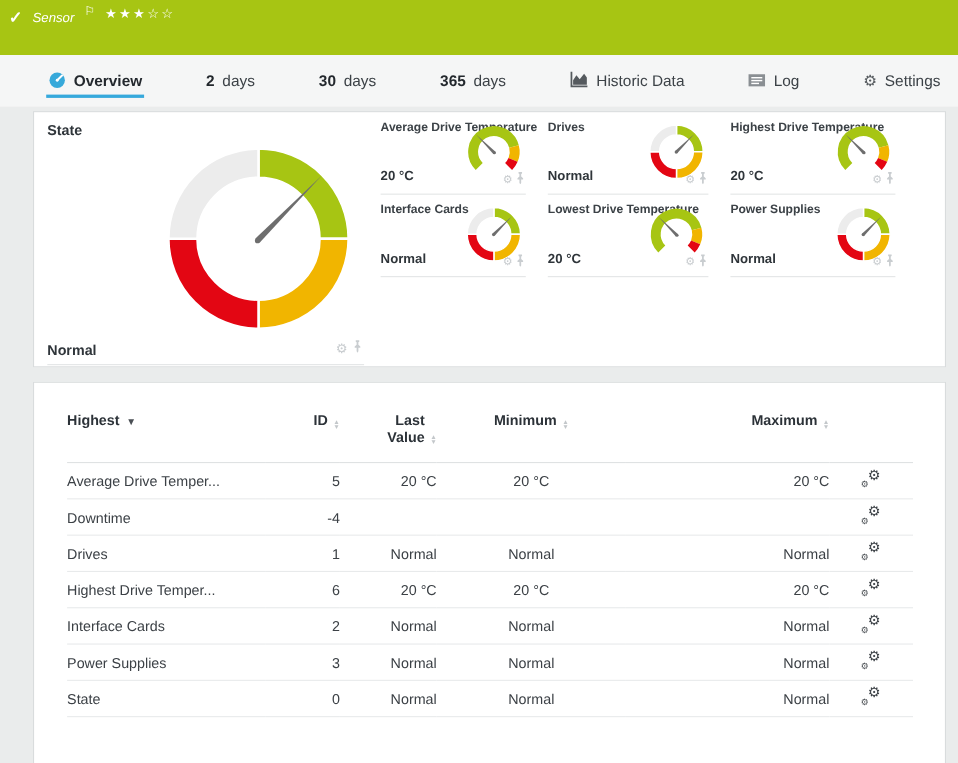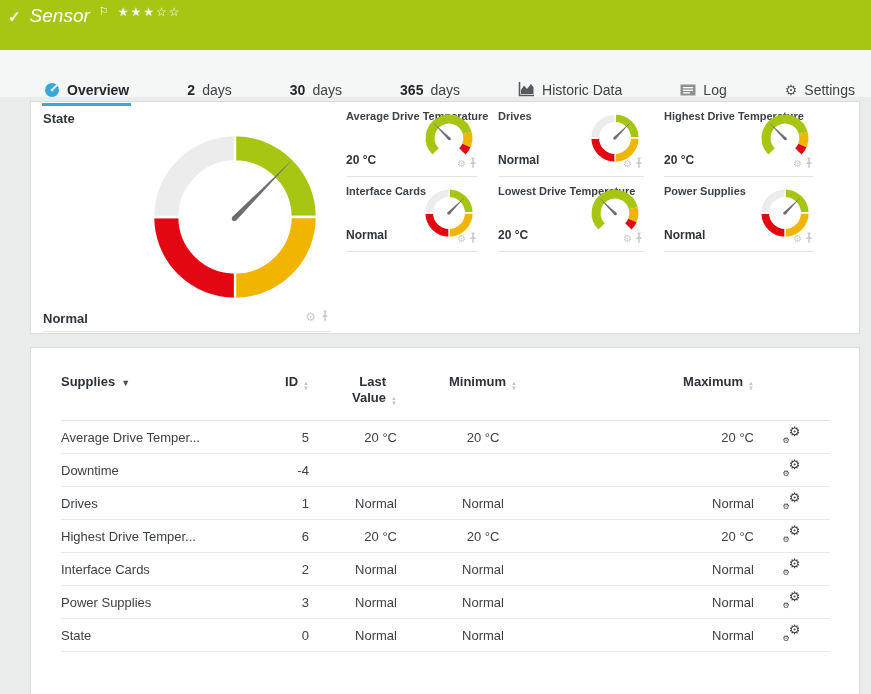--- a/index.html
+++ b/index.html
@@ -4,28 +4,28 @@
 <style>
   html,body{margin:0;padding:0;}
   body{
     width:871px;height:694px;overflow:hidden;background:#eaecec;
     font-family:"Liberation Sans",sans-serif;-webkit-font-smoothing:antialiased;
   }
   
   .topbar{background:#a7c513;color:#fff;height:50px;box-sizing:border-box;padding:5px 10px 0 8px;}
   .topline{display:flex;align-items:flex-start;gap:9px;line-height:22px;}
   .check{font-size:15px;font-weight:bold;margin-top:1px;}
-  .kind{font-style:italic;font-size:19px;}
+  .kind{font-style:italic;font-size:12px;}
   .sensor-title{font-weight:bold;font-size:17px;letter-spacing:.2px;}
   .flagicon{font-size:11px;line-height:11px;margin-top:1px;cursor:pointer;}
   .stars{font-size:12px;letter-spacing:2px;line-height:12px;margin-top:1px;cursor:pointer;}
   .status-ok{font-size:12px;font-weight:bold;margin:1px 0 0 52px;}
   
   .tabs{background:#f5f6f6;height:47px;box-sizing:border-box;display:flex;justify-content:space-between;
-        align-items:flex-start;padding:26px 14px 0 42px;}
+        align-items:flex-start;padding:9px 14px 0 42px;}
   .tab{display:flex;align-items:center;gap:7px;height:30px;box-sizing:border-box;
        border-bottom:3px solid transparent;font-size:14px;color:#3c4247;cursor:pointer;white-space:nowrap;padding:0 2px;}
   .tab.active{border-bottom-color:#36a9dc;font-weight:bold;color:#23282d;}
   .tab .num{font-weight:bold;color:#23282d;}
   .tab .ticon{display:inline-flex;align-items:center;color:#6a6f73;}
   .gear-glyph{font-size:14px;color:#555a5e;line-height:14px;}
   
   main{padding:4px 11px 0 30px;}
   .card{background:#fff;border:1px solid #d9dcdd;box-sizing:border-box;}
   .overview-card{height:233px;display:flex;}
@@ -294,21 +294,21 @@
     </span>
   </div>
 </div>
   </section>
 
   <section class="card table-card">
     <table>
       <thead>
         <tr>
           <th class="c-channel">
-            <span>Supplies</span><span class="sort-active">▼</span>
+            <span>Highest</span><span class="sort-active">▼</span>
           </th>
           <th class="c-id">
             <span>ID</span><span class="sort">
                 <i>▲</i>
                 <i>▼</i>
               </span>
           </th>
           <th class="c-last">
             <span class="th-last">
                 <span class="lastvalue-head">Last Value</span>

